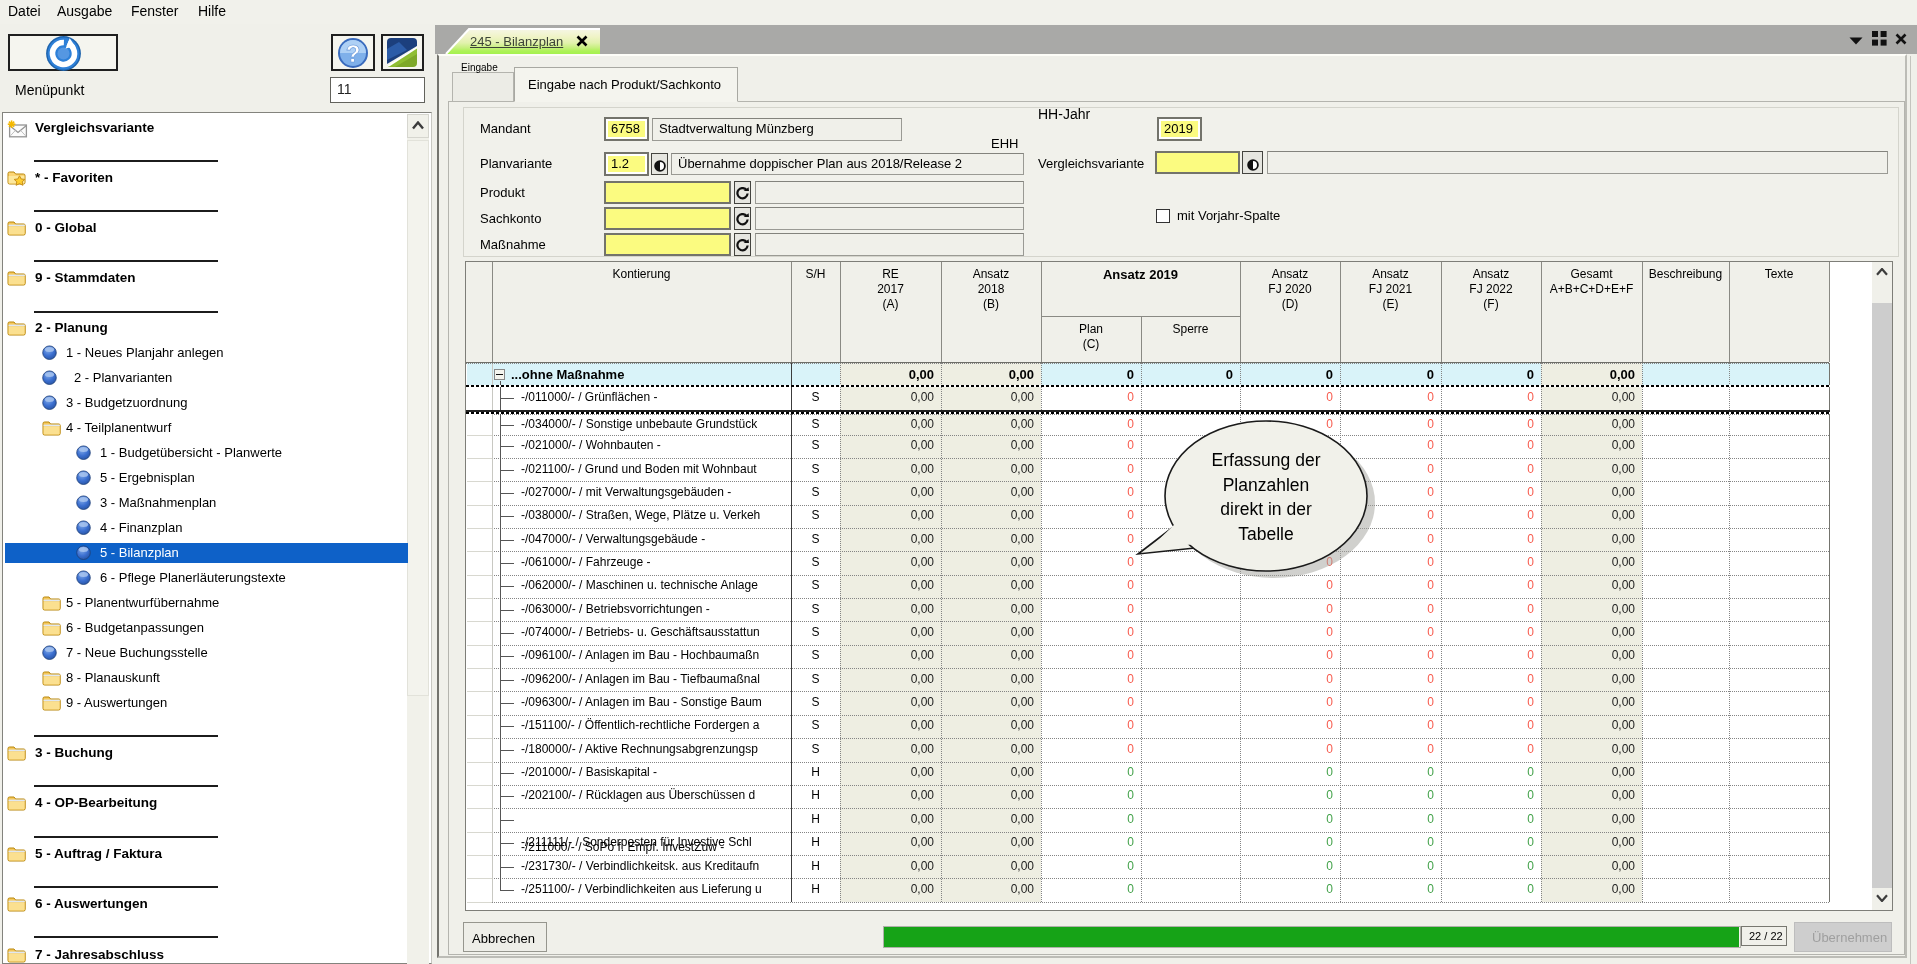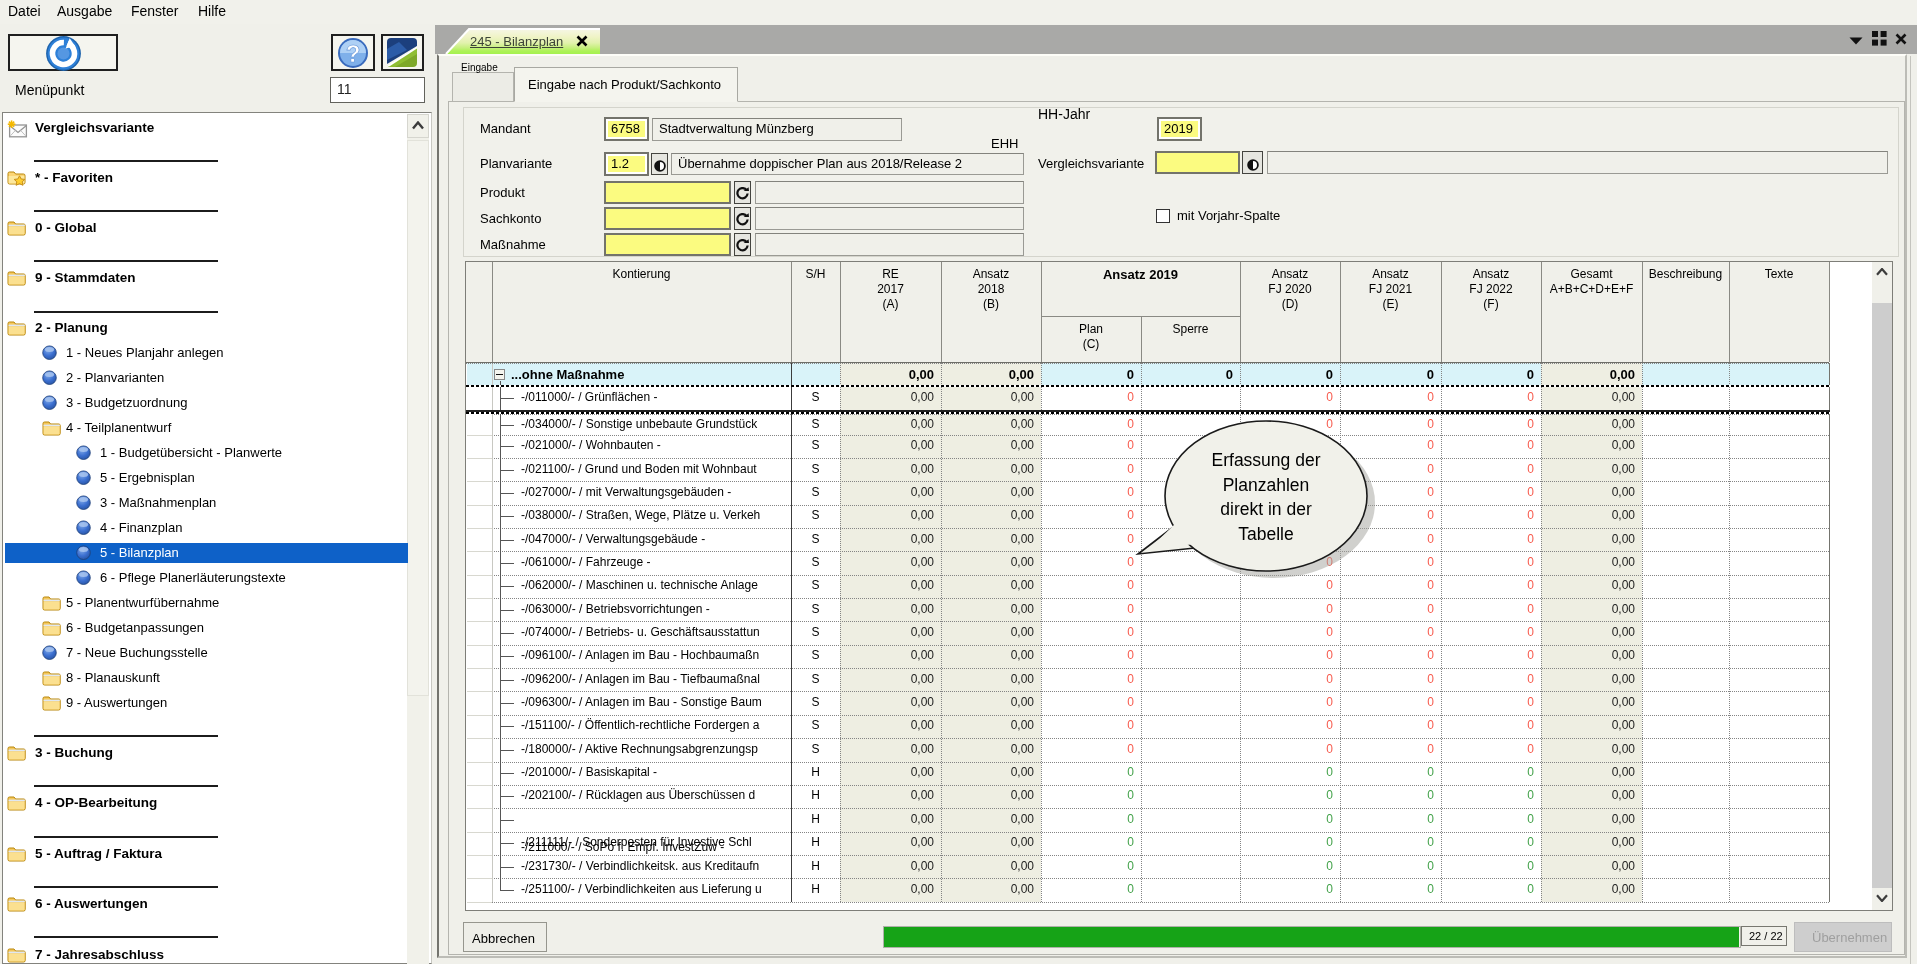--- a/index.html
+++ b/index.html
@@ -119,21 +119,21 @@
 <defs>
         <radialGradient id="bg1" cx="40%" cy="32%" r="75%">
 <stop offset="0%" stop-color="#7da7e8"></stop>
           <stop offset="55%" stop-color="#3b6fd0"></stop>
           <stop offset="100%" stop-color="#27529f"></stop>
 </radialGradient>
       </defs>
 <circle cx="7.5" cy="7.7" r="6.8" fill="url(#bg1)" stroke="#1d3f78" stroke-width="0.8"></circle>
 <ellipse cx="7.5" cy="4.6" rx="4.6" ry="2.5" fill="#a8c4ee" opacity="0.85"></ellipse>
 </svg></div>
-<div class="sitem" style="left:66px;top:370px">2 - Planvarianten</div>
+<div class="sitem" style="left:74px;top:370px">2 - Planvarianten</div>
 <div class="ab" style="left:42px;top:395px"><svg width="15" height="15" viewBox="0 0 15 15">
 <defs>
         <radialGradient id="bg1" cx="40%" cy="32%" r="75%">
 <stop offset="0%" stop-color="#7da7e8"></stop>
           <stop offset="55%" stop-color="#3b6fd0"></stop>
           <stop offset="100%" stop-color="#27529f"></stop>
 </radialGradient>
       </defs>
 <circle cx="7.5" cy="7.7" r="6.8" fill="url(#bg1)" stroke="#1d3f78" stroke-width="0.8"></circle>
 <ellipse cx="7.5" cy="4.6" rx="4.6" ry="2.5" fill="#a8c4ee" opacity="0.85"></ellipse>

